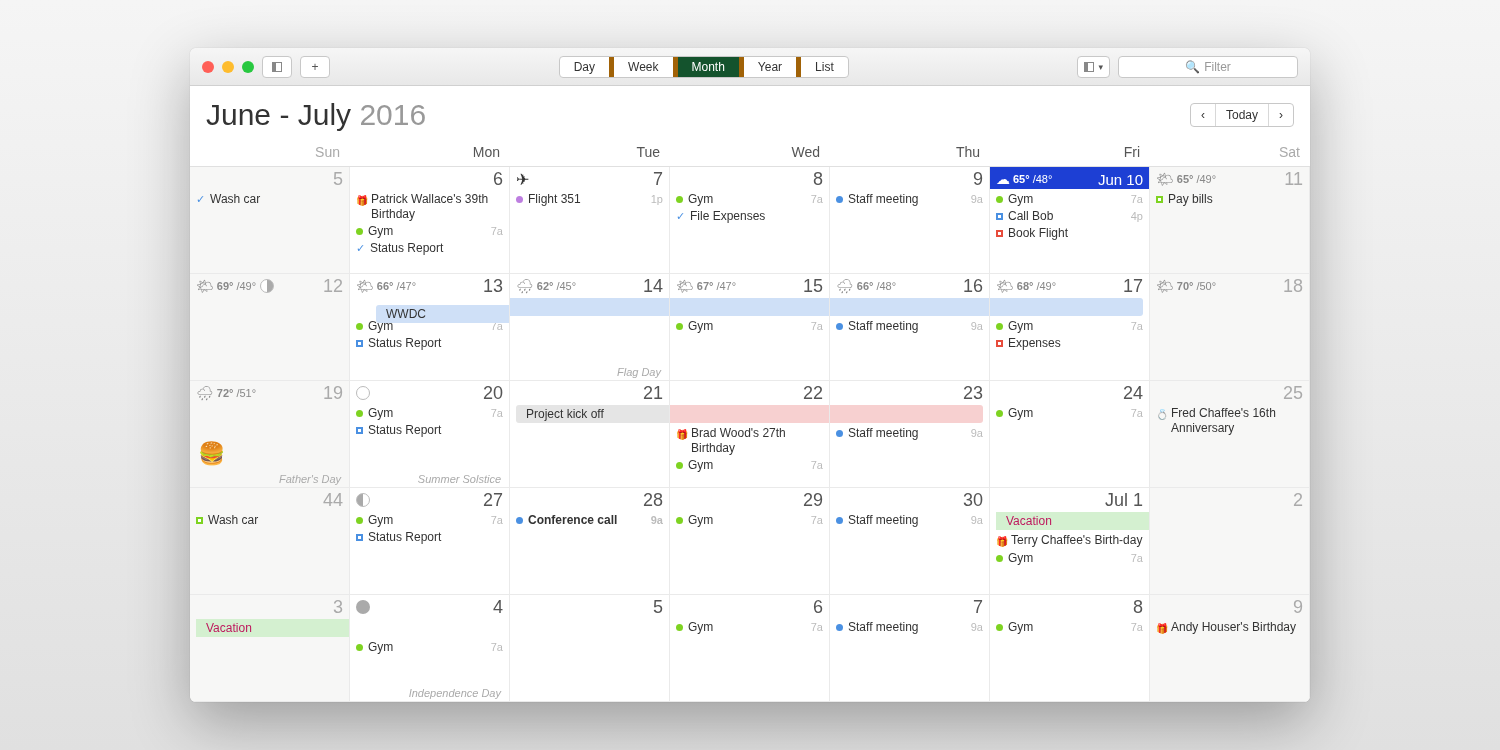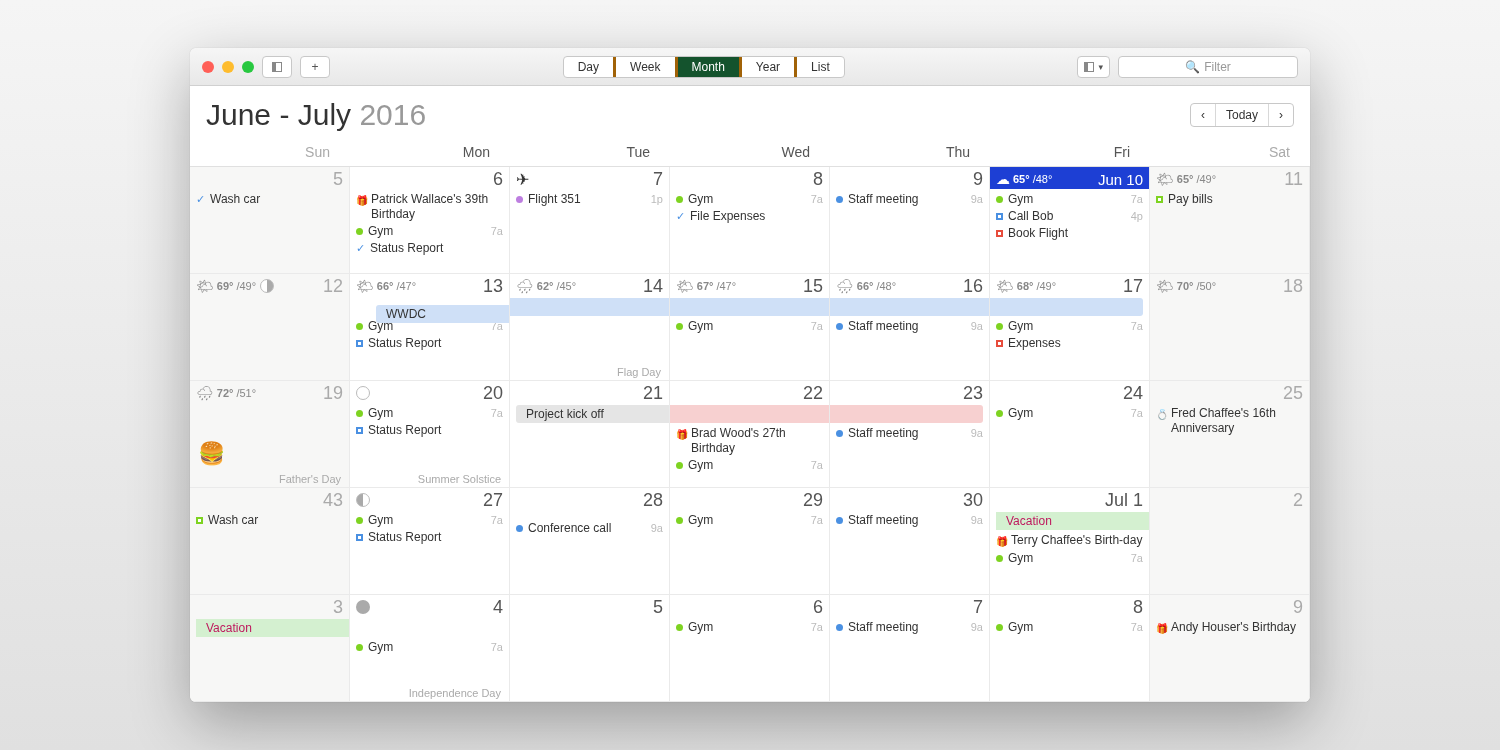--- a/index.html
+++ b/index.html
@@ -34,41 +34,41 @@
 .tl-close { background: #ff5f57; }
 .tl-min { background: #febc2e; }
 .tl-max { background: #28c840; }
 .tb-btn {
   height: 22px; min-width: 30px; background: #fff;
   border: 1px solid #c8c8c8; border-radius: 4px;
   display: flex; align-items: center; justify-content: center;
   font-size: 12px; color: #555;
 }
 .seg { display: flex; border: 1px solid #c8c8c8; border-radius: 4px; overflow: hidden; background: #fff; }
-.seg .seg-item { padding: 3px 14px; font-size: 12px; border-right: 3px solid #a16207; color: #333; }
+.seg .seg-item { padding: 3px 14px; font-size: 12px; border-right: 5px solid #a16207; color: #333; }
 .seg .seg-item:last-child { border-right: none; }
 .seg .seg-item.active { background: #14532d; color: #fff; }
 .spacer { flex: 1; }
 .filter {
   width: 180px; height: 22px; background: #fff;
   border: 1px solid #c8c8c8; border-radius: 4px;
   display: flex; align-items: center; justify-content: center;
   gap: 4px; color: #999; font-size: 12px;
 }
 .header {
   padding: 12px 16px 8px 16px;
   display: flex; align-items: center; justify-content: space-between;
 }
 .title { font-size: 30px; font-weight: 300; color: #333; }
 .title .year { color: #999; }
 .nav { display: flex; border: 1px solid #c8c8c8; border-radius: 4px; overflow: hidden; background: #fff; }
 .nav > div { padding: 4px 10px; font-size: 12px; border-right: 1px solid #d8d8d8; }
 .nav > div:last-child { border-right: none; }
 .dow { display: grid; grid-template-columns: repeat(7, 1fr); border-bottom: 1px solid #e0e0e0; }
-.dow > div { text-align: right; padding: 4px 20px 6px; font-size: 14px; color: #555; }
+.dow > div { text-align: right; padding: 4px 10px 6px; font-size: 14px; color: #555; }
 .dow > div.weekend { color: #aaa; }
 .grid { display: grid; grid-template-columns: repeat(7, 1fr); }
 .cell {
   border-right: 1px solid #eaeaea; border-bottom: 1px solid #eaeaea;
   min-height: 107px; position: relative; background: #fff;
 }
 .cell.weekend { background: #f7f7f6; }
 .daytop {
   height: 22px; display: flex; align-items: center;
   padding: 2px 6px 0 6px; gap: 4px;
@@ -98,21 +98,21 @@
   position: absolute; height: 18px; font-size: 12px;
   display: flex; align-items: center; padding: 0 10px;
 }
 .b-blue { background: #cfe0f7; color: #333; border-radius: 3px 0 0 3px; }
 .b-blue-mid { background: #cfe0f7; }
 .b-blue-end { background: #cfe0f7; border-radius: 0 3px 3px 0; }
 .b-pink { background: #e5e5e5; color: #333; border-radius: 3px 0 0 3px; }
 .b-pink-mid { background: #f7d0d0; }
 .b-pink-end { background: #f7d0d0; border-radius: 0 3px 3px 0; }
 .b-green { background: #d4f0d0; color: #be185d; }
-.footnote { position: absolute; bottom: 2px; right: 8px; font-size: 11px; color: #aaa; }
+.footnote { position: absolute; bottom: 2px; right: 8px; font-size: 11px; color: #aaa; font-style: italic; }
 .moon { width: 14px; height: 14px; border-radius: 50%; }
 .moon-full { border: 1px solid #bbb; background: #fff; }
 .moon-new { background: #aaa; }
 .moon-fq { background: linear-gradient(to right, #fff 50%, #aaa 50%); border: 1px solid #bbb; }
 .moon-lq { background: linear-gradient(to right, #aaa 50%, #fff 50%); border: 1px solid #bbb; }
 .sidebar-icon { width: 10px; height: 10px; border: 1px solid #888; border-left-width: 4px; }
 </style>
 </head>
 <body>
 
@@ -441,21 +441,21 @@
         </div>
         <div class="events" style="margin-top: 0px;">
           <div class="ev">
             <span class="ico" style="color:#e74c3c">💍</span>
             <span class="txt">Fred Chaffee's 16th Anniversary</span>
           </div>
         </div>
       </div>
       <div class="cell row3 weekend">
         <div class="daytop">
-          <div class="daynum">43</div>
+          <div class="daynum">44</div>
         </div>
         <div class="events" style="margin-top: 0px;">
           <div class="ev">
             <span class="sq sq-green"></span>
             <span class="txt">Wash car</span>
           </div>
         </div>
       </div>
       <div class="cell row3">
         <div class="daytop">
@@ -471,21 +471,21 @@
           <div class="ev">
             <span class="sq sq-blue"></span>
             <span class="txt">Status Report</span>
           </div>
         </div>
       </div>
       <div class="cell row3">
         <div class="daytop">
           <div class="daynum">28</div>
         </div>
-        <div class="events" style="margin-top: 8px;">
+        <div class="events" style="margin-top: 0px; font-weight: bold;">
           <div class="ev">
             <span class="dot d-blue"></span>
             <span class="txt">Conference call</span>
             <span class="time">9a</span>
           </div>
         </div>
       </div>
       <div class="cell row3">
         <div class="daytop">
           <div class="daynum">29</div>

